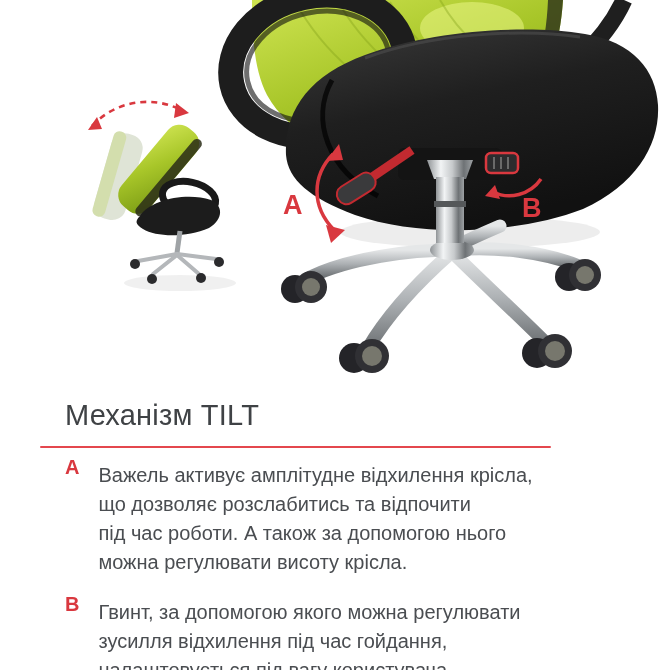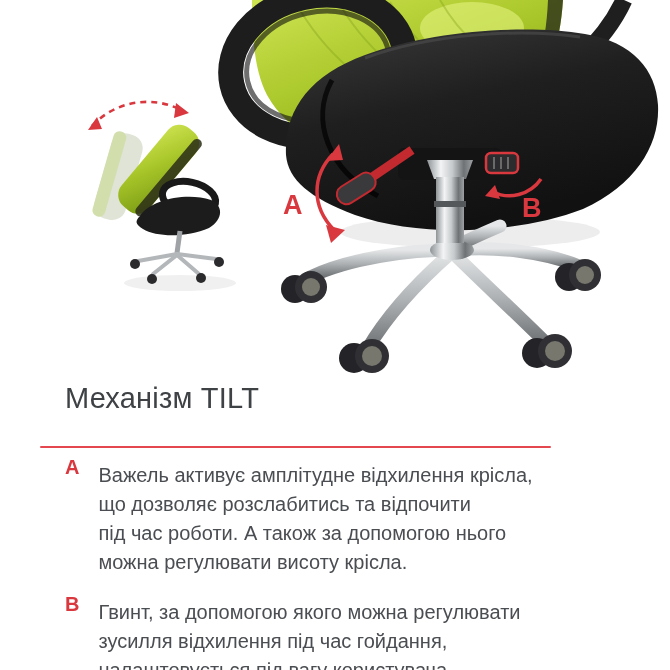--- a/index.html
+++ b/index.html
@@ -3,21 +3,21 @@
 <meta charset="utf-8">
 <style>
   html,body{margin:0;padding:0;background:#ffffff;}
   .page{
     position:relative;width:670px;height:670px;background:#ffffff;overflow:hidden;
     font-family:"Liberation Sans", sans-serif;
   }
   .photo{position:absolute;left:0;top:0;width:670px;height:400px;}
   .photo svg{display:block;}
   .section-title{
-    position:absolute;left:65px;top:382px;margin:0;
+    position:absolute;left:65px;top:399px;margin:0;
     font-size:29px;font-weight:500;color:#3f4245;letter-spacing:.2px;
   }
   .divider{
     position:absolute;left:40px;top:446px;width:511px;height:2px;
     background:#e4474e;border-radius:1px;
   }
   .feature{
     position:absolute;left:65px;width:560px;display:flex;gap:11px;align-items:flex-start;
   }
   .feature-a{top:453px;}

